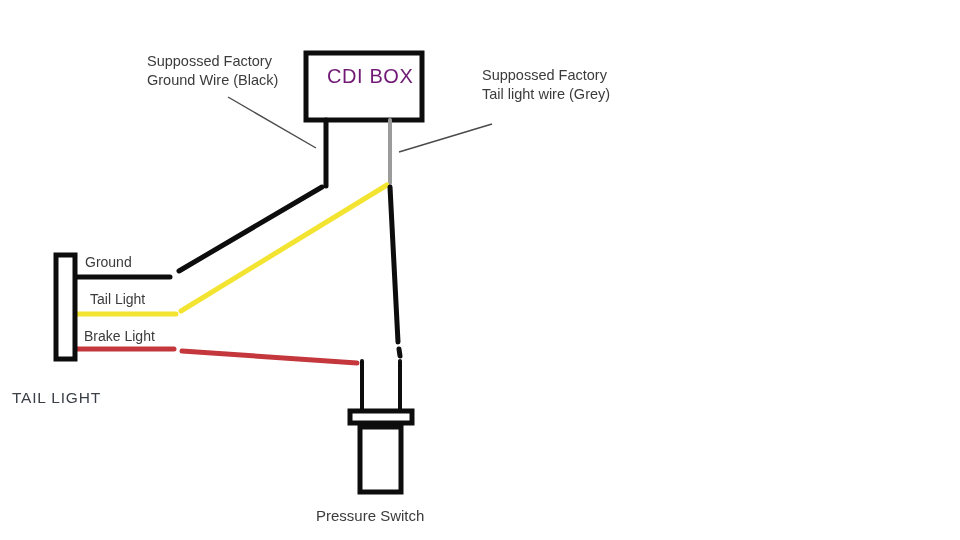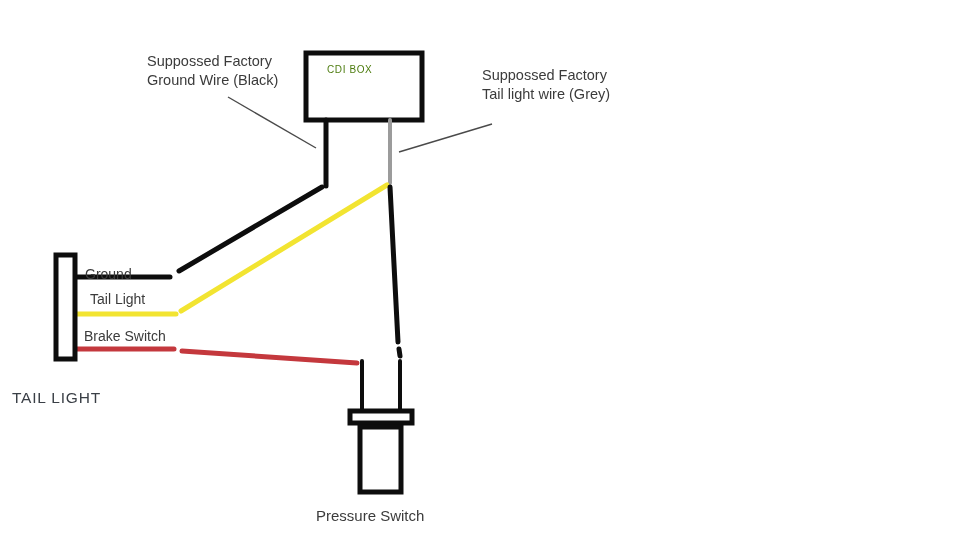--- a/index.html
+++ b/index.html
@@ -23,21 +23,21 @@
     height: 540px;
   }
   .lbl {
     position: absolute;
     color: #3b3b3b;
     white-space: pre-line;
     line-height: 1.32;
     font-size: 14px;
   }
   .lbl-annotation { font-size: 14.5px; }
-  .lbl-cdi { font-size: 10px; letter-spacing: 0.6px; color: #4d7c0f; }
+  .lbl-cdi { font-size: 20px; letter-spacing: 0.6px; color: #701a75; }
   .lbl-terminal { font-size: 14px; }
   .lbl-title { font-size: 15.5px; letter-spacing: 0.8px; color: #3a3f46; }
   .lbl-pressure { font-size: 15px; }
 </style>
 </head>
 <body>
 
 <div class="canvas">
 
   <svg class="wiring" viewBox="0 0 960 540">
@@ -72,23 +72,23 @@
   </svg>
 
   <div class="lbl lbl-annotation" style="left:147px; top:52px;">Suppossed Factory
 Ground Wire (Black)</div>
 
   <div class="lbl lbl-annotation" style="left:482px; top:66px;">Suppossed Factory
 Tail light wire (Grey)</div>
 
   <div class="lbl lbl-cdi" style="left:327px; top:63px;">CDI BOX</div>
 
-  <div class="lbl lbl-terminal" style="left:85px; top:253px;margin-top:12px;">Ground</div>
+  <div class="lbl lbl-terminal" style="left:85px; top:253px;">Ground</div>
 
   <div class="lbl lbl-terminal" style="left:90px; top:290px;">Tail Light</div>
 
-  <div class="lbl lbl-terminal" style="left:84px; top:327px;">Brake Switch</div>
+  <div class="lbl lbl-terminal" style="left:84px; top:327px;">Brake Light</div>
 
   <div class="lbl lbl-title" style="left:12px; top:388px;">TAIL LIGHT</div>
 
   <div class="lbl lbl-pressure" style="left:316px; top:506px;">Pressure Switch</div>
 
 </div>
 
 </body></html>

